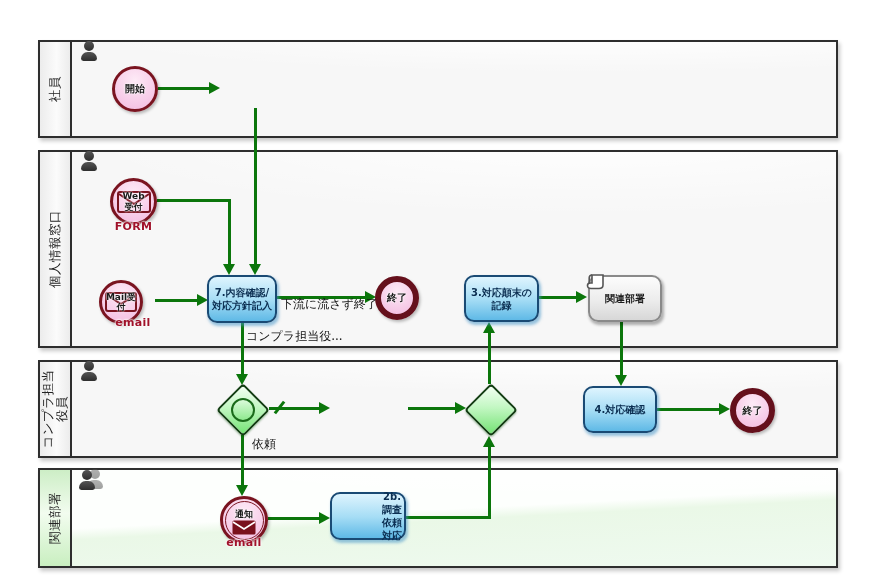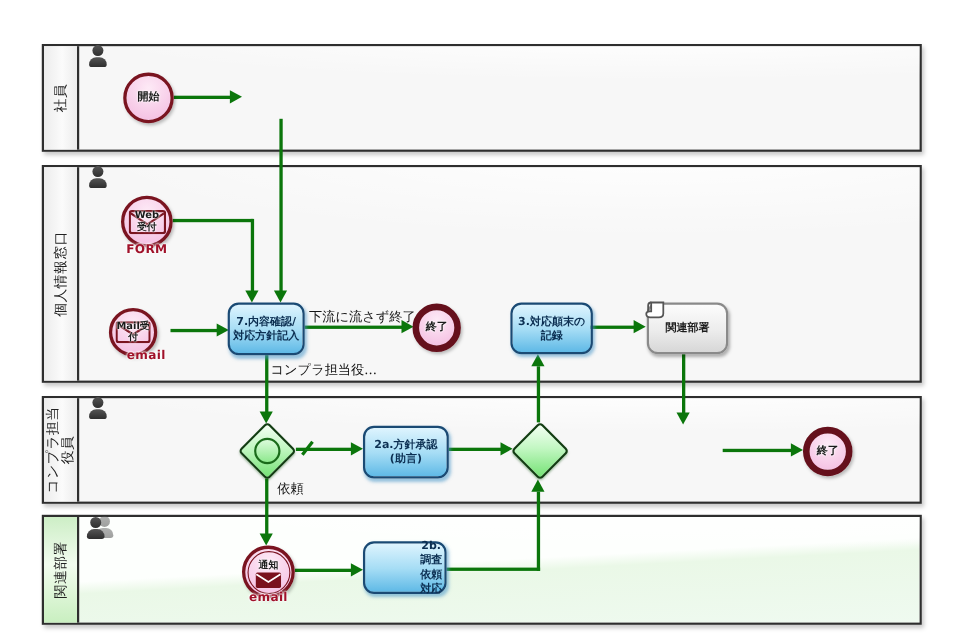--- a/index.html
+++ b/index.html
@@ -130,21 +130,21 @@
 
   <div class="edge h" style="left:157px;top:199px;width:73px;"></div>
   <div class="edge v" style="left:228px;top:199px;height:66px;"></div>
   <span class="ah d" style="left:223px;top:264px;"></span>
 
   <div class="edge h" style="left:155px;top:299px;width:43px;"></div>
   <span class="ah r" style="left:197px;top:294px;"></span>
 
   <div class="edge h" style="left:277px;top:296px;width:89px;"></div>
   <span class="ah r" style="left:365px;top:291px;"></span>
-  <div class="elabel" style="left:281px;top:280px;">下流に流さず終了</div>
+  <div class="elabel" style="left:281px;top:296px;">下流に流さず終了</div>
 
   <div class="edge v" style="left:241px;top:323px;height:52px;"></div>
   <span class="ah d" style="left:236px;top:374px;"></span>
   <div class="elabel" style="left:246px;top:328px;">コンプラ担当役...</div>
 
   <div class="edge h" style="left:269px;top:407px;width:51px;"></div>
   <span class="ah r" style="left:319px;top:402px;"></span>
   <span class="tick" style="left:278px;top:400px;"></span>
 
   <div class="edge v" style="left:241px;top:435px;height:51px;"></div>
@@ -216,27 +216,26 @@
       <path d="M6 2 H17 V12 C17 14.5 15 15.5 13 15.5 H5 C3 15.5 1.5 14.5 1.5 12.5 C1.5 10.8 3 10 4.5 10 H6 Z" fill="#ffffff" stroke="#555" stroke-width="1.6"></path>
       <path d="M6 2 C4 2 3.2 3.5 3.2 5 L3.2 10.5" fill="none" stroke="#555" stroke-width="1.6"></path>
     </svg>
     <span>関連部署</span>
   </div>
 
   <div class="gw" style="left:224px;top:391px;">
     <span class="circle"></span>
   </div>
 
-  <div class="task" style="left:330px;top:387px;width:78px;height:48px;">
-    <span style="white-space:pre-line;">2a.方針承認
-(助言)</span>
-  </div>
 
   <div class="gw" style="left:472px;top:391px;"></div>
 
+  <div class="task" style="left:583px;top:386px;width:74px;height:47px;">
+    <span>4.対応確認</span>
+  </div>
 
   <div class="ev end" style="left:730px;top:388px;width:45px;height:45px;">
     <span class="ev-label">終了</span>
   </div>
 
   <div class="ev notify" style="left:220px;top:496px;width:48px;height:48px;">
     <span class="ring"></span>
     <span class="ev-label">通知</span>
     <svg width="24" height="15" viewBox="0 0 24 15" style="margin-top:1px;position:relative;z-index:1;">
       <rect x="0.5" y="0.5" width="23" height="14" rx="1.5" fill="#7a111d"></rect>

